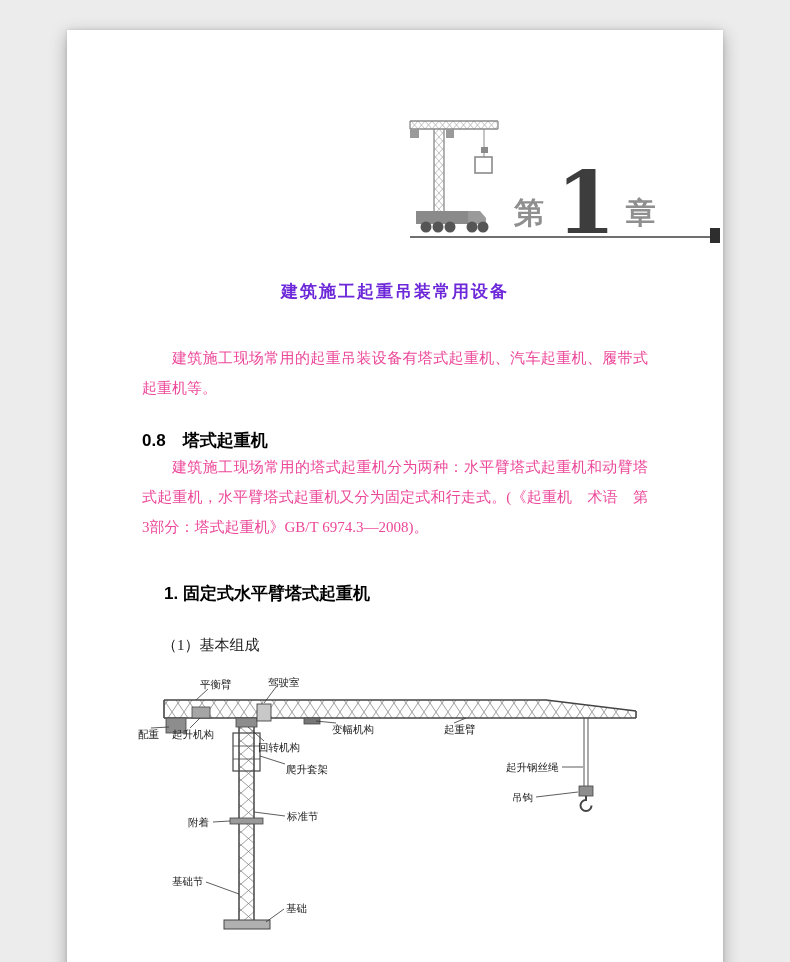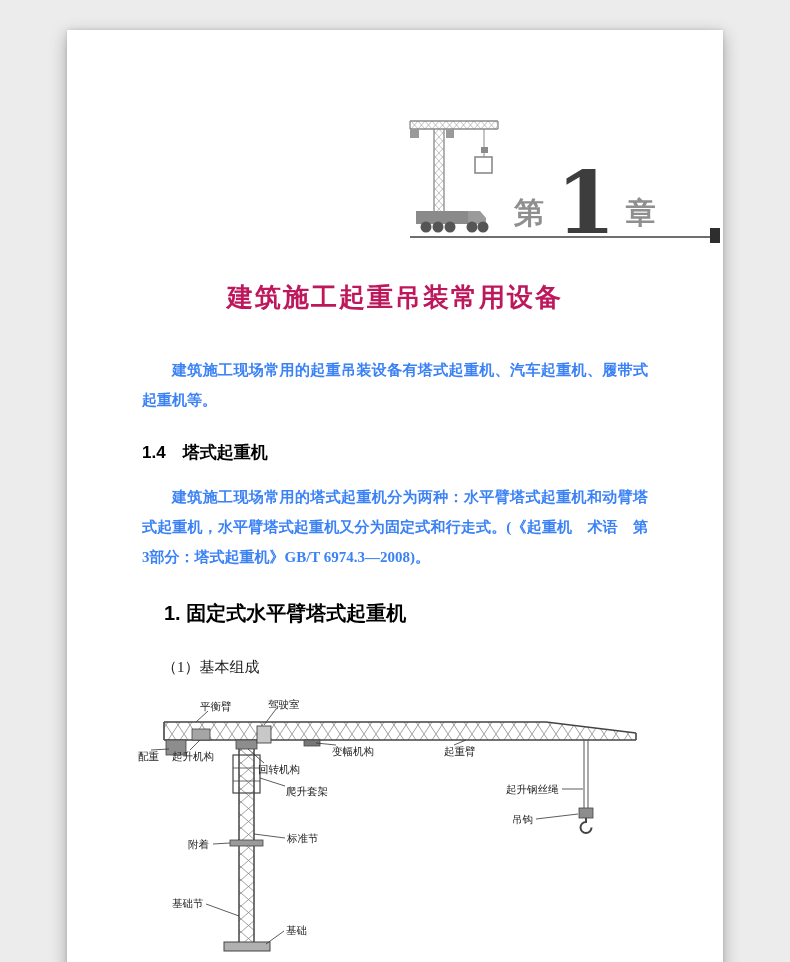--- a/index.html
+++ b/index.html
@@ -42,38 +42,38 @@
   .chapter-number {
     font-family:"DejaVu Serif", serif;
     font-size:86px; font-weight:bold; color:#3d3d3d;
     line-height:0.78; margin:0 2px;
   }
 
   
   .page-title {
     margin-top:32px; text-align:center;
     font-family:"Liberation Sans", sans-serif;
-    font-size:26px; font-weight:bold; color:#be185d;
+    font-size:17px; font-weight:bold; color:#6d28d9;
     letter-spacing:2px;
   }
   .body-text {
-    font-size:15px; line-height:2.0; color:#3b82f6;
-    text-align:justify; text-indent:2em;font-weight:bold;
+    font-size:15px; line-height:2.0; color:#ec4899;
+    text-align:justify; text-indent:2em;
   }
   .intro { margin-top:40px; }
   .section-heading {
     margin-top:26px;
     font-family:"Liberation Sans", sans-serif;
     font-size:17px; font-weight:bold; color:#000;
   }
-  .section-para { margin-top:18px; }
+  .section-para { }
   .subsection-heading {
-    margin-top:28px; padding-left:22px;
-    font-family:"Liberation Sans", sans-serif;
-    font-size:20px; font-weight:bold; color:#000;
+    margin-top:40px; padding-left:22px;
+    font-family:"Liberation Sans", sans-serif;
+    font-size:17px; font-weight:bold; color:#000;
   }
   .sub-item {
     font-size:15px; line-height:1.9; color:#1a1a1a;
     padding-left:20px; margin-top:26px;
   }
 
   
   .figure-block { margin-top:16px; }
   .diagram { display:block; margin-left:-6px; }
   .diagram text {
@@ -124,21 +124,21 @@
     </div>
 
     <div class="header-line"></div>
     <div class="header-endcap"></div>
   </div>
 
   <h1 class="page-title">建筑施工起重吊装常用设备</h1>
 
   <p class="body-text intro">建筑施工现场常用的起重吊装设备有塔式起重机、汽车起重机、履带式起重机等。</p>
 
-  <h2 class="section-heading">1.4　塔式起重机</h2>
+  <h2 class="section-heading">0.8　塔式起重机</h2>
 
   <p class="body-text section-para">建筑施工现场常用的塔式起重机分为两种：水平臂塔式起重机和动臂塔式起重机，水平臂塔式起重机又分为固定式和行走式。(《起重机　术语　第3部分：塔式起重机》GB/T 6974.3—2008)。</p>
 
   <h3 class="subsection-heading">1. 固定式水平臂塔式起重机</h3>
 
   <p class="sub-item">（1）基本组成</p>
 
 
   <div class="figure-block">
 

